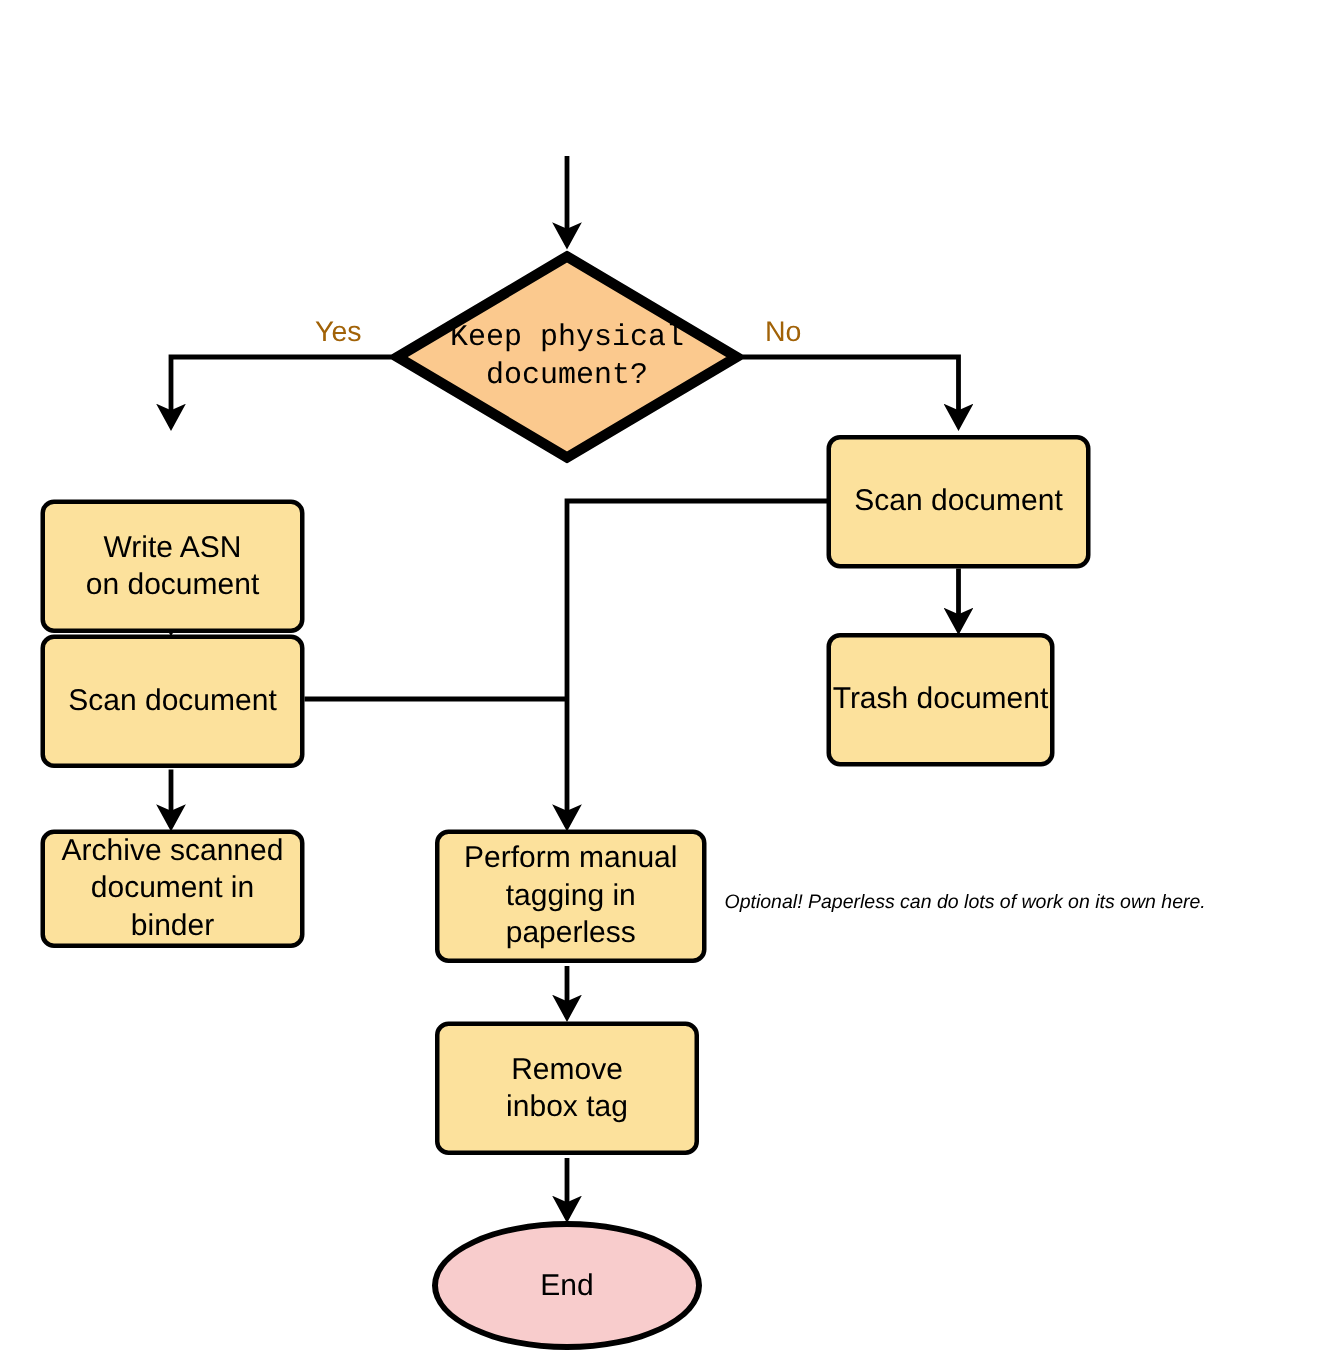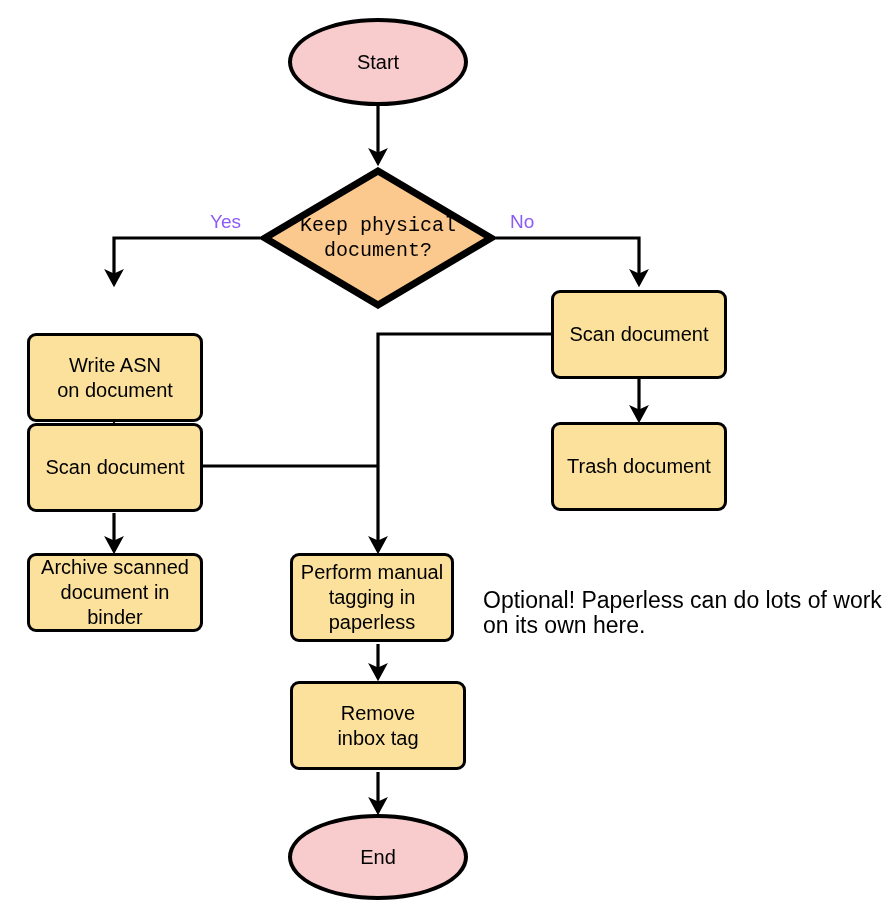--- a/index.html
+++ b/index.html
@@ -60,27 +60,28 @@
   }
   .decision-label {
     position: relative;
     z-index: 1;
     width: 100%;
   }
   .edge-label {
     position: absolute;
     font-size: 19px;
     line-height: 22px;
-    color: #8b5cf6;
+    color: #a16207;
     z-index: 3;
     white-space: nowrap;
   }
   .annotation {
     position: absolute;
-    font-size: 23px;
+    font-style: italic;
+    font-size: 13px;
     line-height: 25px;
     color: #000000;
     z-index: 3;
   }
 </style>
 </head>
 <body>
 
 <div id="canvas">
 
@@ -108,23 +109,20 @@
       <path d="M 552 334 L 378 334 L 378 551" marker-end="url(#arrow)"></path>
 
       <path d="M 203 466 L 378 466"></path>
 
       <path d="M 378 644 L 378 678" marker-end="url(#arrow)"></path>
 
       <path d="M 378 772 L 378 812" marker-end="url(#arrow)"></path>
     </g>
   </svg>
 
-  <div class="node node-terminal" style="left:288px; top:18px; width:180px; height:88px;">
-    <span>Start</span>
-  </div>
 
   <div class="node node-decision" style="left:261px; top:167px; width:234px; height:142px;font-family:Liberation Mono, monospace;">
     <svg class="decision-shape" viewBox="0 0 234 142" preserveAspectRatio="none">
       <polygon points="117,4 230,71 117,138 4,71" fill="#fbc98e" stroke="#000000" stroke-width="7" stroke-linejoin="miter" vector-effect="non-scaling-stroke"></polygon>
     </svg>
     <span class="decision-label">Keep physical
 document?</span>
   </div>
 
   <div class="edge-label" style="left:210px; top:211px;">Yes</div>
@@ -142,25 +140,25 @@
   <div class="node node-process" style="left:27px; top:553px; width:176px; height:79px;">
     <span>Archive scanned
 document in
 binder</span>
   </div>
 
   <div class="node node-process" style="left:551px; top:290px; width:176px; height:89px;">
     <span>Scan document</span>
   </div>
 
-  <div class="node node-process" style="left:551px; top:422px; width:176px; height:89px;">
+  <div class="node node-process" style="left:551px; top:422px; width:152px; height:89px;">
     <span>Trash document</span>
   </div>
 
-  <div class="node node-process" style="left:290px; top:553px; width:164px; height:89px;">
+  <div class="node node-process" style="left:290px; top:553px; width:181px; height:89px;">
     <span>Perform manual
 tagging in
 paperless</span>
   </div>
 
   <div class="node node-terminal" style="left:288px; top:814px; width:180px; height:86px;">
     <span>End</span>
   </div>
 
   <div class="node node-process" style="left:290px; top:681px; width:176px; height:89px;">

